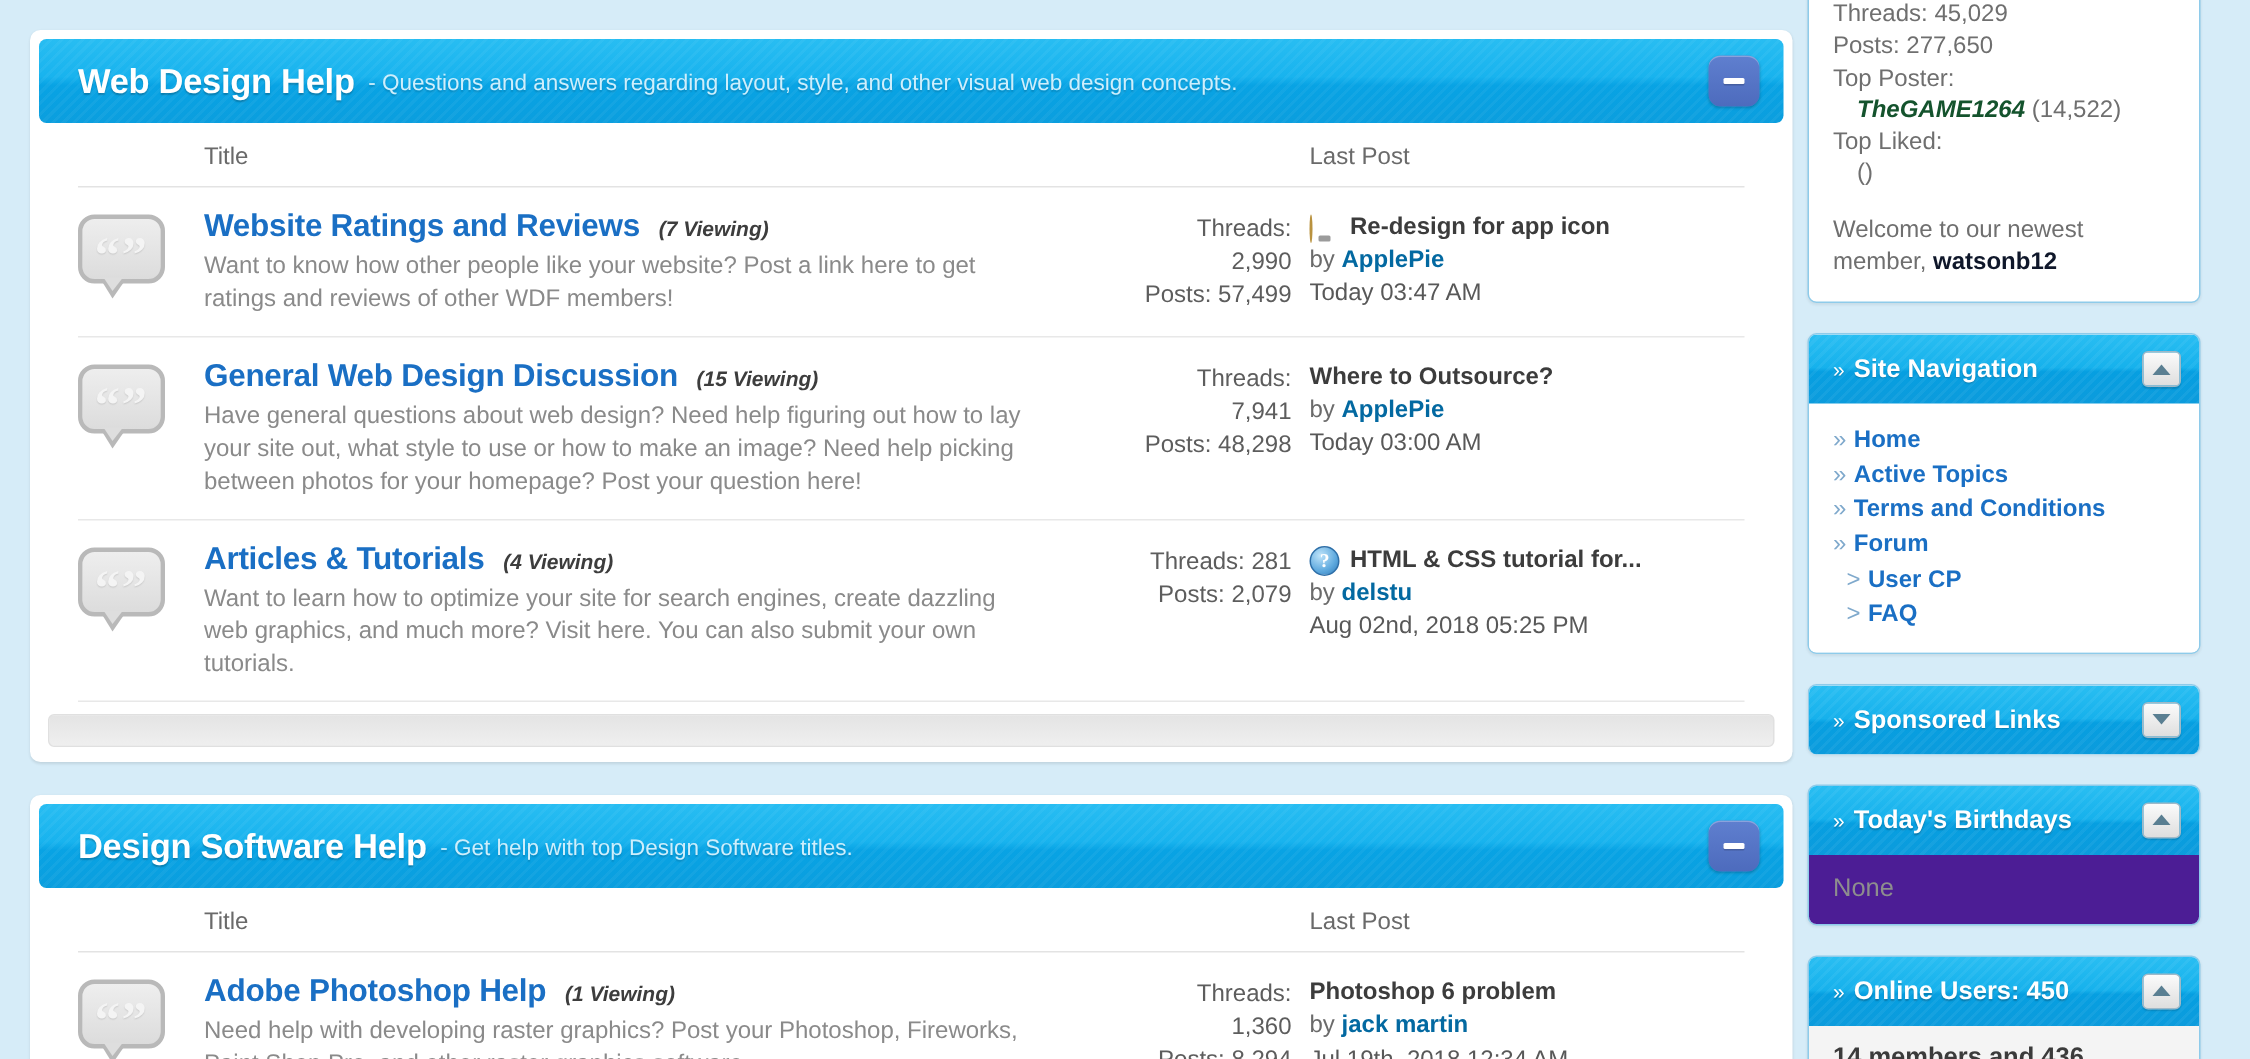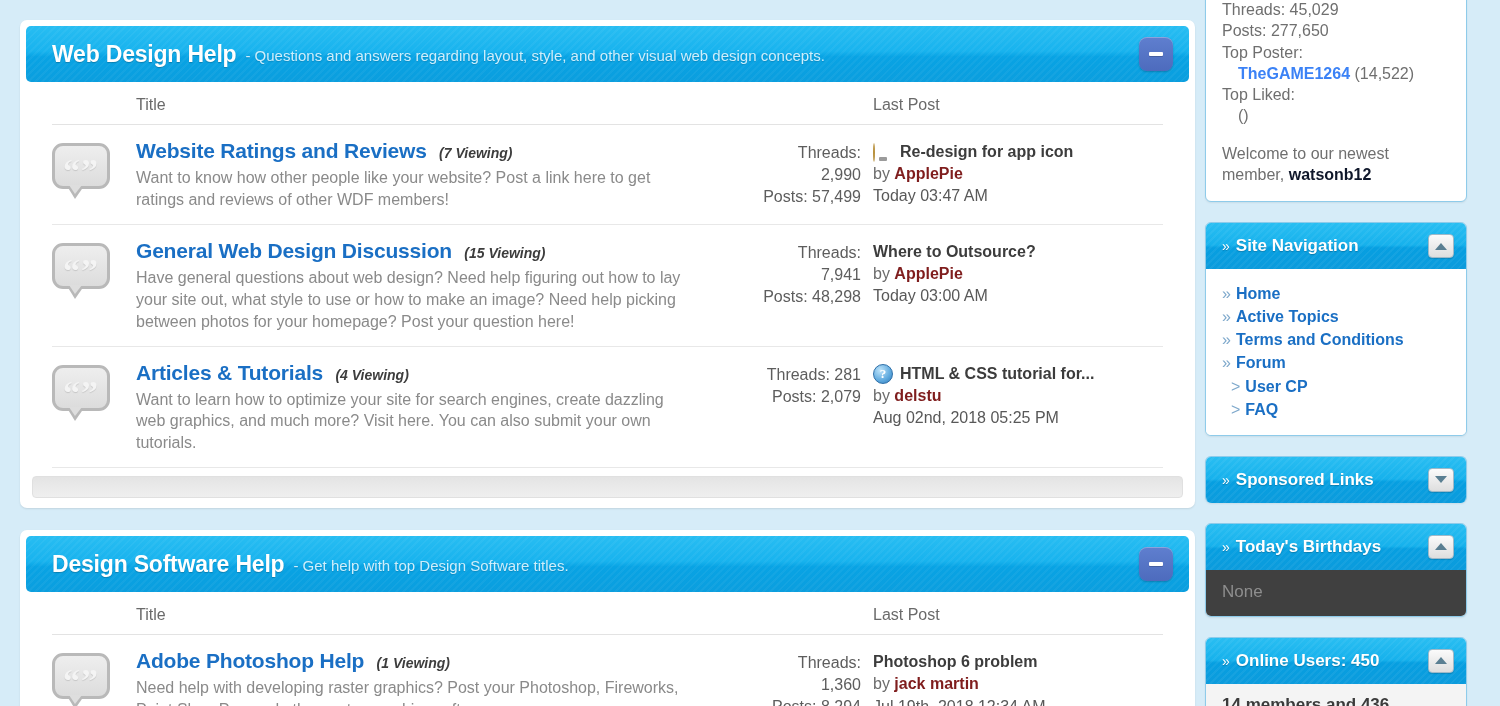--- a/index.html
+++ b/index.html
@@ -214,21 +214,21 @@
     padding-top: 2px;
   }
   .lp-title {
     font-weight: bold;
     color: #3c3c3c;
     display: flex;
     align-items: center;
     gap: 7px;
   }
   .lp-by { color: #6b6b6b; }
-  .lp-user { color: #7f1d1d; font-weight: bold; cursor: pointer; }
+  .lp-user { color: #0369a1; font-weight: bold; cursor: pointer; }
   .lp-date { color: #585858; }
 
   .lp-ico { width: 20px; height: 20px; flex: 0 0 20px; position: relative; }
   .ico-bulb {
     width: 20px; height: 20px; border-radius: 50%;
     background: radial-gradient(circle at 35% 32%, #fff6dd 0%, #f2d38c 55%, #c49a4a 100%);
     border: 1px solid #b9923f;
   }
   .ico-bulb::after {
     content: "";
@@ -281,21 +281,21 @@
     padding: 0;
   }
   .stats-body {
     padding: 22px 14px 16px 16px;
     font-size: 16px;
     line-height: 1.33;
     color: #6f6f6f;
   }
   .stats-body .ln { white-space: nowrap; }
   .stats-body .indent { padding-left: 16px; }
-  .stats-body a { color: #3b82f6; font-weight: bold; text-decoration: none; cursor: pointer; }
+  .stats-body a { color: #14532d; font-weight: bold; text-decoration: none; cursor: pointer; font-style: italic; }
   .stats-body .gap { height: 16px; }
   .welcome { color: #6f6f6f; line-height: 1.33; }
   .welcome b { color: #0f172a; font-weight: bold; }
 
   .panel-head {
     position: relative;
     height: 46px;
     display: flex;
     align-items: center;
     padding: 0 14px 0 16px;
@@ -357,21 +357,21 @@
     white-space: nowrap;
   }
   .nav-item .mk { color: #7fa9cc; font-weight: normal; margin-right: 5px; }
   .nav-item.sub { padding-left: 9px; }
   .nav-item.sub .mk { color: #7fa9cc; }
 
   .plain-body {
     padding: 12px 14px 14px 16px;
     font-size: 17px;
     color: #8e8e8e;
-    background: #404040;
+    background: #4c1d95;
   }
 
   .online-body {
     padding: 11px 14px 14px 16px;
     font-size: 17px;
     font-weight: bold;
     color: #3b3b3b;
     background: #f4f4f4;
   }
   .side-panel.collapsed { border-bottom: none; }

